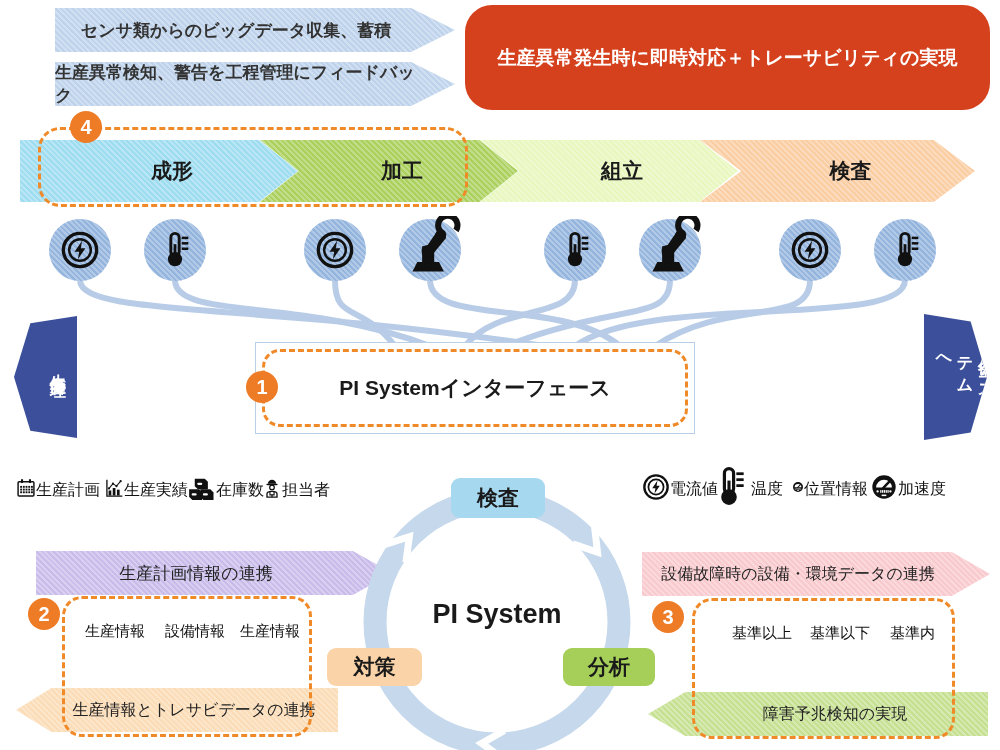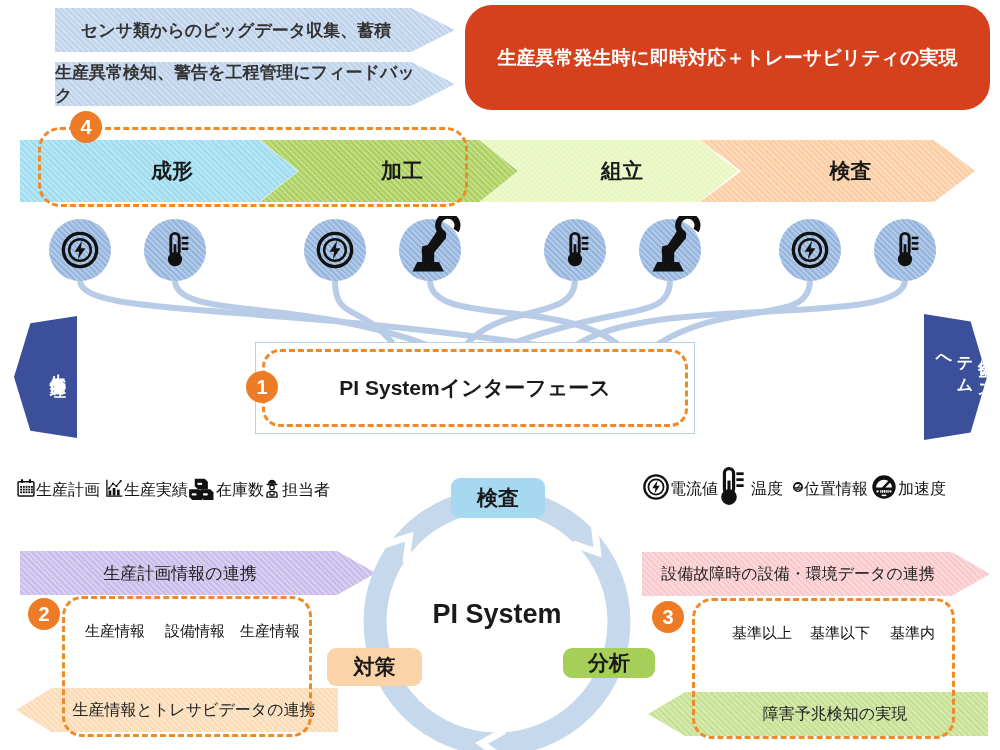--- a/index.html
+++ b/index.html
@@ -288,21 +288,21 @@
         <use href="#sym-boxes"></use>
       </svg>
     <span class="cap">在庫数</span>
   </div>
   <div class="abs item" style="left:262px;top:462px;width:68px">
     <svg>
         <use href="#sym-worker"></use>
       </svg>
     <span class="cap">担当者</span>
   </div>
-  <div class="abs flexc warrow r-arrow tex" style="left:20px;top:551px;width:356px;background-color:#c9bceb;font-size:17px">
+  <div class="abs flexc warrow r-arrow tex" style="left:36px;top:551px;width:356px;background-color:#c9bceb;font-size:17px">
     <span>生産計画情報の連携</span>
   </div>
 
   <div class="abs flexc warrow l-arrow tex" style="left:16px;top:688px;width:322px;background-color:#fbdcb6">
     <span>生産情報とトレサビデータの連携</span>
   </div>
   <div class="abs dashed" style="left:62px;top:596px;width:250px;height:141px;border-radius:20px"></div>
   <div class="abs badge" style="left:28px;top:598px">
     <span>2</span>
   </div>
@@ -333,21 +333,21 @@
       <path d="M-14 -13 L0 9 L14 -13" transform="translate(150,150) rotate(93) translate(122,0)"></path>
     </g>
   </svg>
   <div class="abs flexc pi-title">PI System</div>
   <div class="abs flexc tag" style="left:451px;top:478px;width:94px;height:40px;background:#a6d9f0">
     <span>検査</span>
   </div>
   <div class="abs flexc tag" style="left:327px;top:648px;width:95px;height:38px;background:#fbd3a9">
     <span>対策</span>
   </div>
-  <div class="abs flexc tag" style="left:563px;top:648px;width:92px;height:30px;background:#a5cf58">
+  <div class="abs flexc tag" style="left:563px;top:648px;width:92px;height:38px;background:#a5cf58">
     <span>分析</span>
   </div>
 
   <div class="abs item" style="left:642px;top:461px;width:76px">
     <svg>
         <use href="#sym-bolt"></use>
       </svg>
     <span class="cap">電流値</span>
   </div>
   <div class="abs item" style="left:707px;top:461px;width:76px">

